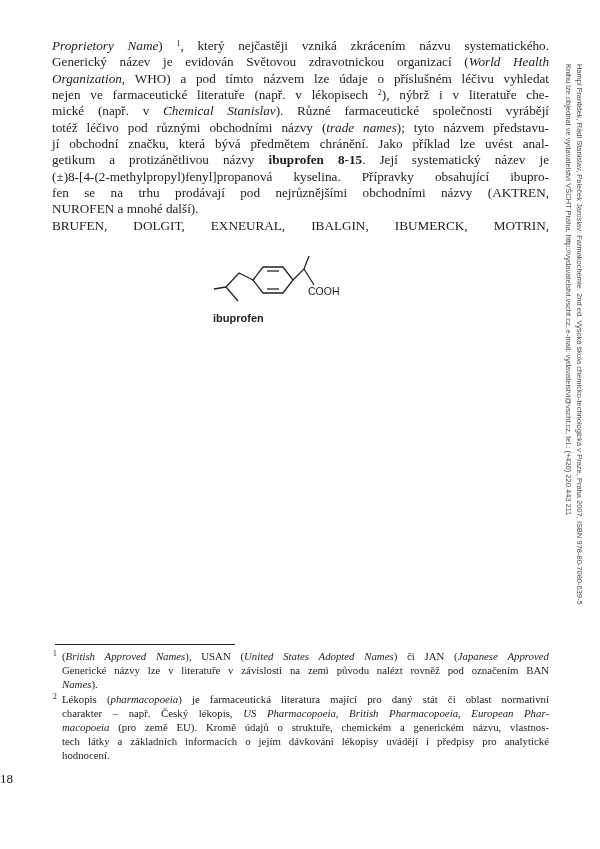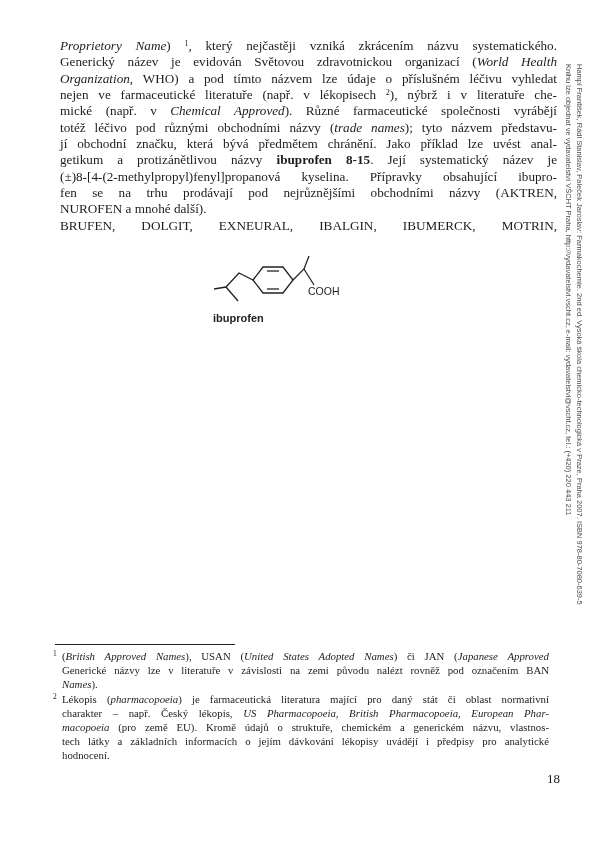--- a/index.html
+++ b/index.html
@@ -8,21 +8,21 @@
     background:#ffffff;
     font-family:"Liberation Serif",serif;
     color:#1c1c1c;
     position:relative;
     overflow:hidden;
   }
   .page{position:absolute;left:0;top:0;width:600px;height:849px;background:#fff;}
 
   
   .body-text{
-    position:absolute;left:60px;top:38px;width:497px;
+    position:absolute;left:52px;top:38px;width:497px;
     font-size:13.2px;line-height:16.35px;
   }
   .tline{text-align:justify;text-align-last:justify;}
   .tline.last{text-align-last:left;}
   .i{font-style:italic;}
   .b{font-weight:700;}
   sup{font-size:8px;vertical-align:4px;line-height:0;}
 
   
   .structure{position:absolute;left:213px;top:248px;width:140px;height:64px;}
@@ -39,21 +39,21 @@
   .footnotes{
     position:absolute;left:52px;top:649px;width:497px;
     font-size:10.8px;line-height:14.2px;
   }
   .footnote{position:relative;padding-left:10px;}
   .fn-marker{position:absolute;left:1px;top:-2px;font-size:7.5px;}
 
   
   .page-number{
     position:absolute;left:0;top:771px;width:560px;
-    text-align:right;font-size:13px;
+    text-align:left;font-size:13px;
   }
 
   
   .sidebar{
     position:absolute;left:585px;top:64px;
     transform:rotate(90deg);transform-origin:0 0;
     font-family:"Liberation Sans",sans-serif;
     font-size:7.5px;line-height:11px;color:#4d4d4d;
     white-space:nowrap;
   }
@@ -61,21 +61,21 @@
 </head>
 <body>
 
 <div class="page">
 
   <div class="body-text">
       <div class="tline"><span class="i">Proprietory Name</span><span>) </span><sup>1</sup><span>, který nejčastěji vzniká zkrácením názvu systematického.</span></div>
       <div class="tline"><span>Generický název je evidován Světovou zdravotnickou organizací (</span><span class="i">World Health</span></div>
       <div class="tline"><span class="i">Organization</span><span>, WHO) a pod tímto názvem lze údaje o příslušném léčivu vyhledat</span></div>
       <div class="tline"><span>nejen ve farmaceutické literatuře (např. v lékopisech </span><sup>2</sup><span>), nýbrž i v literatuře che-</span></div>
-      <div class="tline"><span>mické (např. v </span><span class="i">Chemical Approved</span><span>). Různé farmaceutické společnosti vyrábějí</span></div>
+      <div class="tline"><span>mické (např. v </span><span class="i">Chemical Stanislav</span><span>). Různé farmaceutické společnosti vyrábějí</span></div>
       <div class="tline"><span>totéž léčivo pod různými obchodními názvy (</span><span class="i">trade names</span><span>); tyto názvem představu-</span></div>
       <div class="tline"><span>jí obchodní značku, která bývá předmětem chránění. Jako příklad lze uvést anal-</span></div>
       <div class="tline"><span>getikum a protizánětlivou názvy </span><span class="b">ibuprofen 8-15</span><span>. Její systematický název je</span></div>
       <div class="tline"><span>(±)8-[4-(2-methylpropyl)fenyl]propanová kyselina. Přípravky obsahující ibupro-</span></div>
       <div class="tline"><span>fen se na trhu prodávají pod nejrůznějšími obchodními názvy (AKTREN,</span></div>
       <div class="tline last"><span>NUROFEN a mnohé další).</span></div>
       <div class="tline"><span>BRUFEN, DOLGIT, EXNEURAL, IBALGIN, IBUMERCK, MOTRIN,</span></div>
     </div>
 
   <div class="structure">

